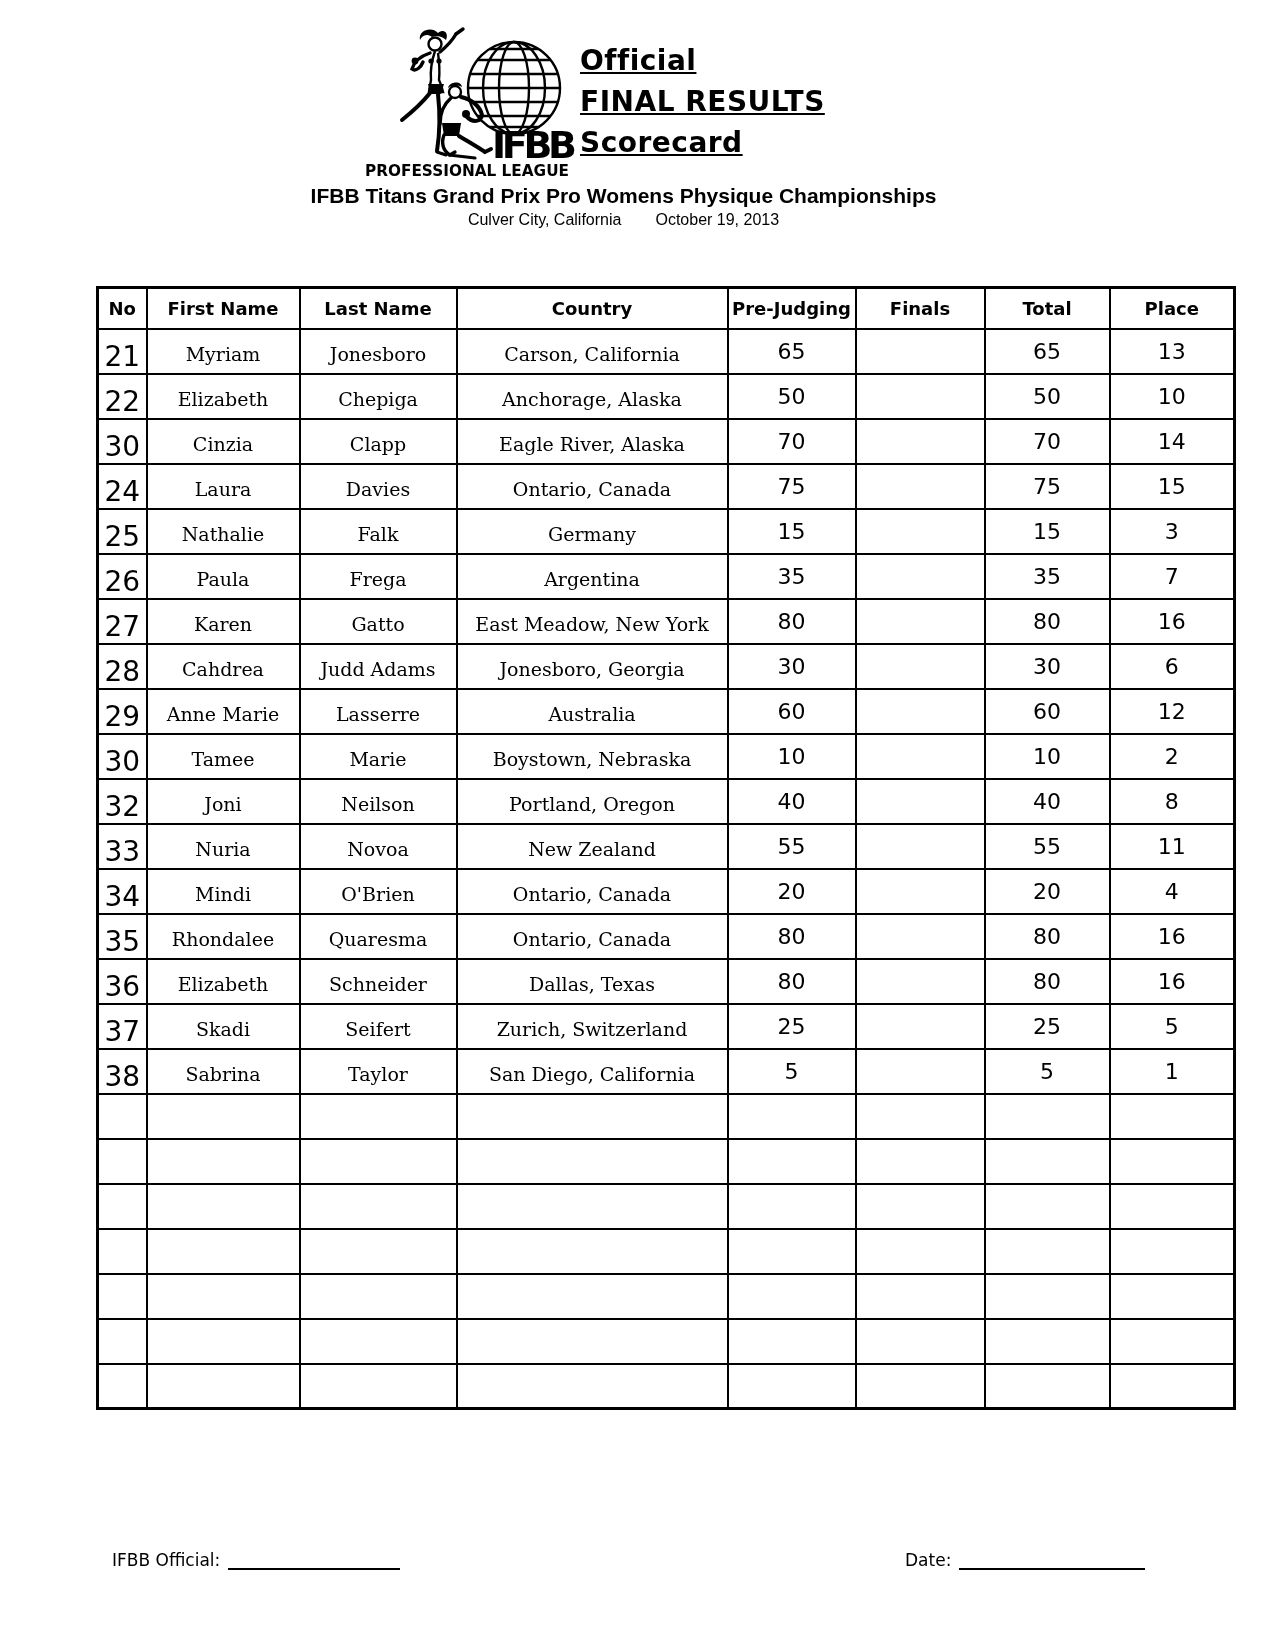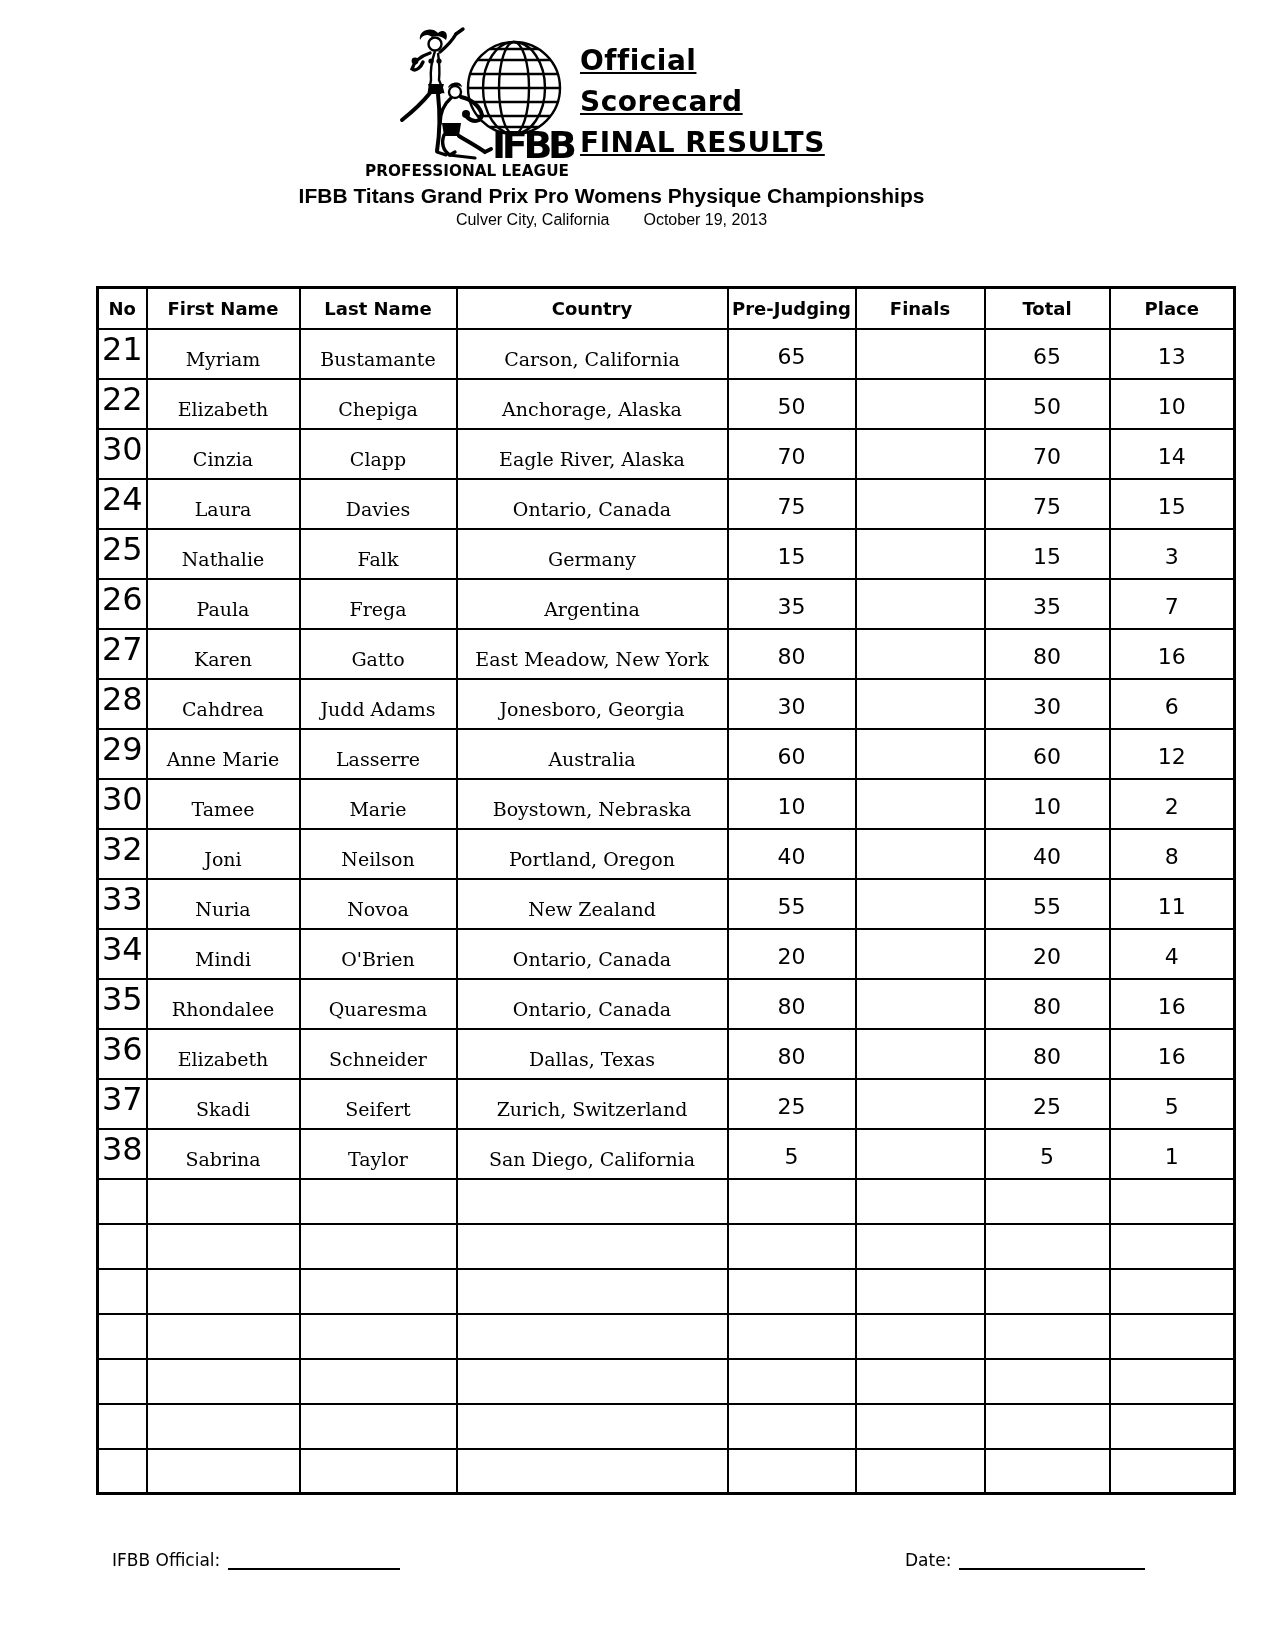--- a/index.html
+++ b/index.html
@@ -10,21 +10,21 @@
   }
   .page { position:absolute; inset:0; background:#fff; }
 
   
   .brand { position:absolute; left:352px; top:24px; width:230px; height:158px; }
   .titles { position:absolute; left:580px; top:40px; }
   .title-line {
     font-family:"DejaVu Sans", sans-serif; font-weight:bold;
     font-size:28px; line-height:41px; letter-spacing:0.5px; white-space:nowrap;text-decoration:underline;
   }
-  .event-block { position:absolute; left:4px; top:182px; width:1215px; text-align:center; }
+  .event-block { position:absolute; left:16px; top:182px; width:1215px; text-align:center; }
   .event-title {
     font-family:"Liberation Sans", sans-serif; font-weight:bold;
     font-size:21px; line-height:27px; white-space:nowrap;
   }
   .event-sub { margin-top:2px; white-space:nowrap; }
   .event-sub span {
     font-family:"Liberation Sans", sans-serif; font-weight:normal; font-size:16px;
   }
   .event-sub .loc { margin-right:34px; }
 
@@ -36,21 +36,21 @@
   }
   table.results th, table.results td {
     border:2px solid #000; overflow:hidden; white-space:nowrap;
   }
   table.results th {
     height:41px; vertical-align:middle; text-align:center;
     font-family:"DejaVu Sans", sans-serif; font-weight:bold; font-size:18px;
   }
   table.results tbody td { height:45px; vertical-align:bottom; text-align:center; }
   td.c-no {
-    font-family:"DejaVu Sans", sans-serif; font-size:32px; padding-bottom:10px;
+    font-family:"DejaVu Sans", sans-serif; font-size:28px; 
   }
   td.c-first, td.c-last, td.c-country {
     font-family:"DejaVu Serif", serif; font-size:19px; padding-bottom:8px;
   }
   td.c-prejudging, td.c-finals, td.c-total, td.c-place {
     font-family:"DejaVu Sans", sans-serif; font-size:22px; padding-bottom:9px;
   }
   .col-no{width:49px} .col-first{width:153px} .col-last{width:157px}
   .col-country{width:271px} .col-prejudging{width:128px} .col-finals{width:129px}
   .col-total{width:125px} .col-place{width:125px}
@@ -118,22 +118,22 @@
         <path d="M107 112 C117 118 126 123 133 128 L139 125" fill="none" stroke="#000" stroke-width="4" stroke-linecap="round"></path>
         <path d="M97 131 L123 134" fill="none" stroke="#000" stroke-width="3" stroke-linecap="round"></path>
       </g>
       <text x="140" y="134" font-size="38" letter-spacing="-1" textLength="84">IFBB</text>
       <text x="13" y="152" font-size="15" textLength="204" lengthAdjust="spacingAndGlyphs">PROFESSIONAL LEAGUE</text>
     </svg>
   </div>
 
   <div class="titles">
     <div class="title-line">Official</div>
+    <div class="title-line">FINAL RESULTS</div>
     <div class="title-line">Scorecard</div>
-    <div class="title-line">FINAL RESULTS</div>
   </div>
 
   <div class="event-block">
     <div class="event-title">IFBB Titans Grand Prix Pro Womens Physique Championships</div>
     <div class="event-sub">
       <span class="loc">Culver City, California</span><span>October 19, 2013</span>
     </div>
   </div>
 
   <div class="table-wrap">
@@ -157,21 +157,21 @@
           <th>Pre-Judging</th>
           <th>Finals</th>
           <th>Total</th>
           <th>Place</th>
         </tr>
       </thead>
       <tbody>
           <tr>
             <td class="c-no">21</td>
             <td class="c-first">Myriam</td>
-            <td class="c-last">Bustamante</td>
+            <td class="c-last">Jonesboro</td>
             <td class="c-country">Carson, California</td>
             <td class="c-prejudging">65</td>
             <td class="c-finals"></td>
             <td class="c-total">65</td>
             <td class="c-place">13</td>
           </tr>
           <tr>
             <td class="c-no">22</td>
             <td class="c-first">Elizabeth</td>
             <td class="c-last">Chepiga</td>

